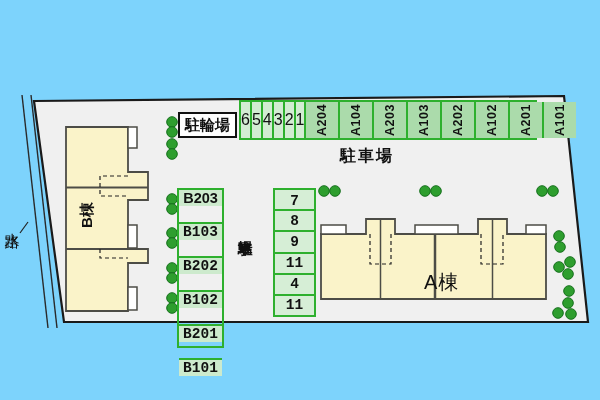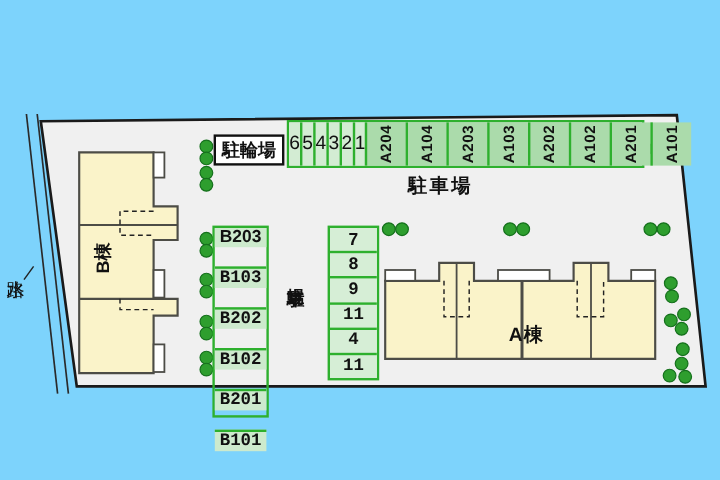--- a/index.html
+++ b/index.html
@@ -25,21 +25,21 @@
   .col{flex-direction:column;}
   .col .cell + .cell{border-top:2px solid #2eb02e;font-family:Liberation Mono, monospace;}
   .colB{left:177px;top:188px;width:47px;height:160px;gap:16px;}
   .colB .cell{background:#cdeacd;font-size:14.5px;font-weight:bold;}
   .colN{left:273px;top:188px;width:43px;height:129px;}
   .colN .cell{background:#d6eed6;font-size:14.5px;font-weight:600;}
   
   .waterway{left:4px;top:221px;font-size:15px;letter-spacing:1px;}
   .parking-top{left:340px;top:148px;font-size:16px;font-weight:600;letter-spacing:2px;}
   .parking-mid{left:237px;top:229px;font-size:14.5px;font-weight:600;}
-  .bldgA{left:424px;top:272px;font-size:16px;font-weight:700;letter-spacing:1px;}
+  .bldgA{left:424px;top:272px;font-size:20px;font-weight:400;letter-spacing:1px;}
   .bldgB{left:70px;top:201px;width:34px;height:28px;display:flex;align-items:center;
          justify-content:center;font-size:15px;font-weight:600;transform:rotate(-90deg);white-space:nowrap;}
 </style>
 </head>
 <body>
 
 <div class="canvas">
 
   <svg width="600" height="400" viewBox="0 0 600 400">
 

